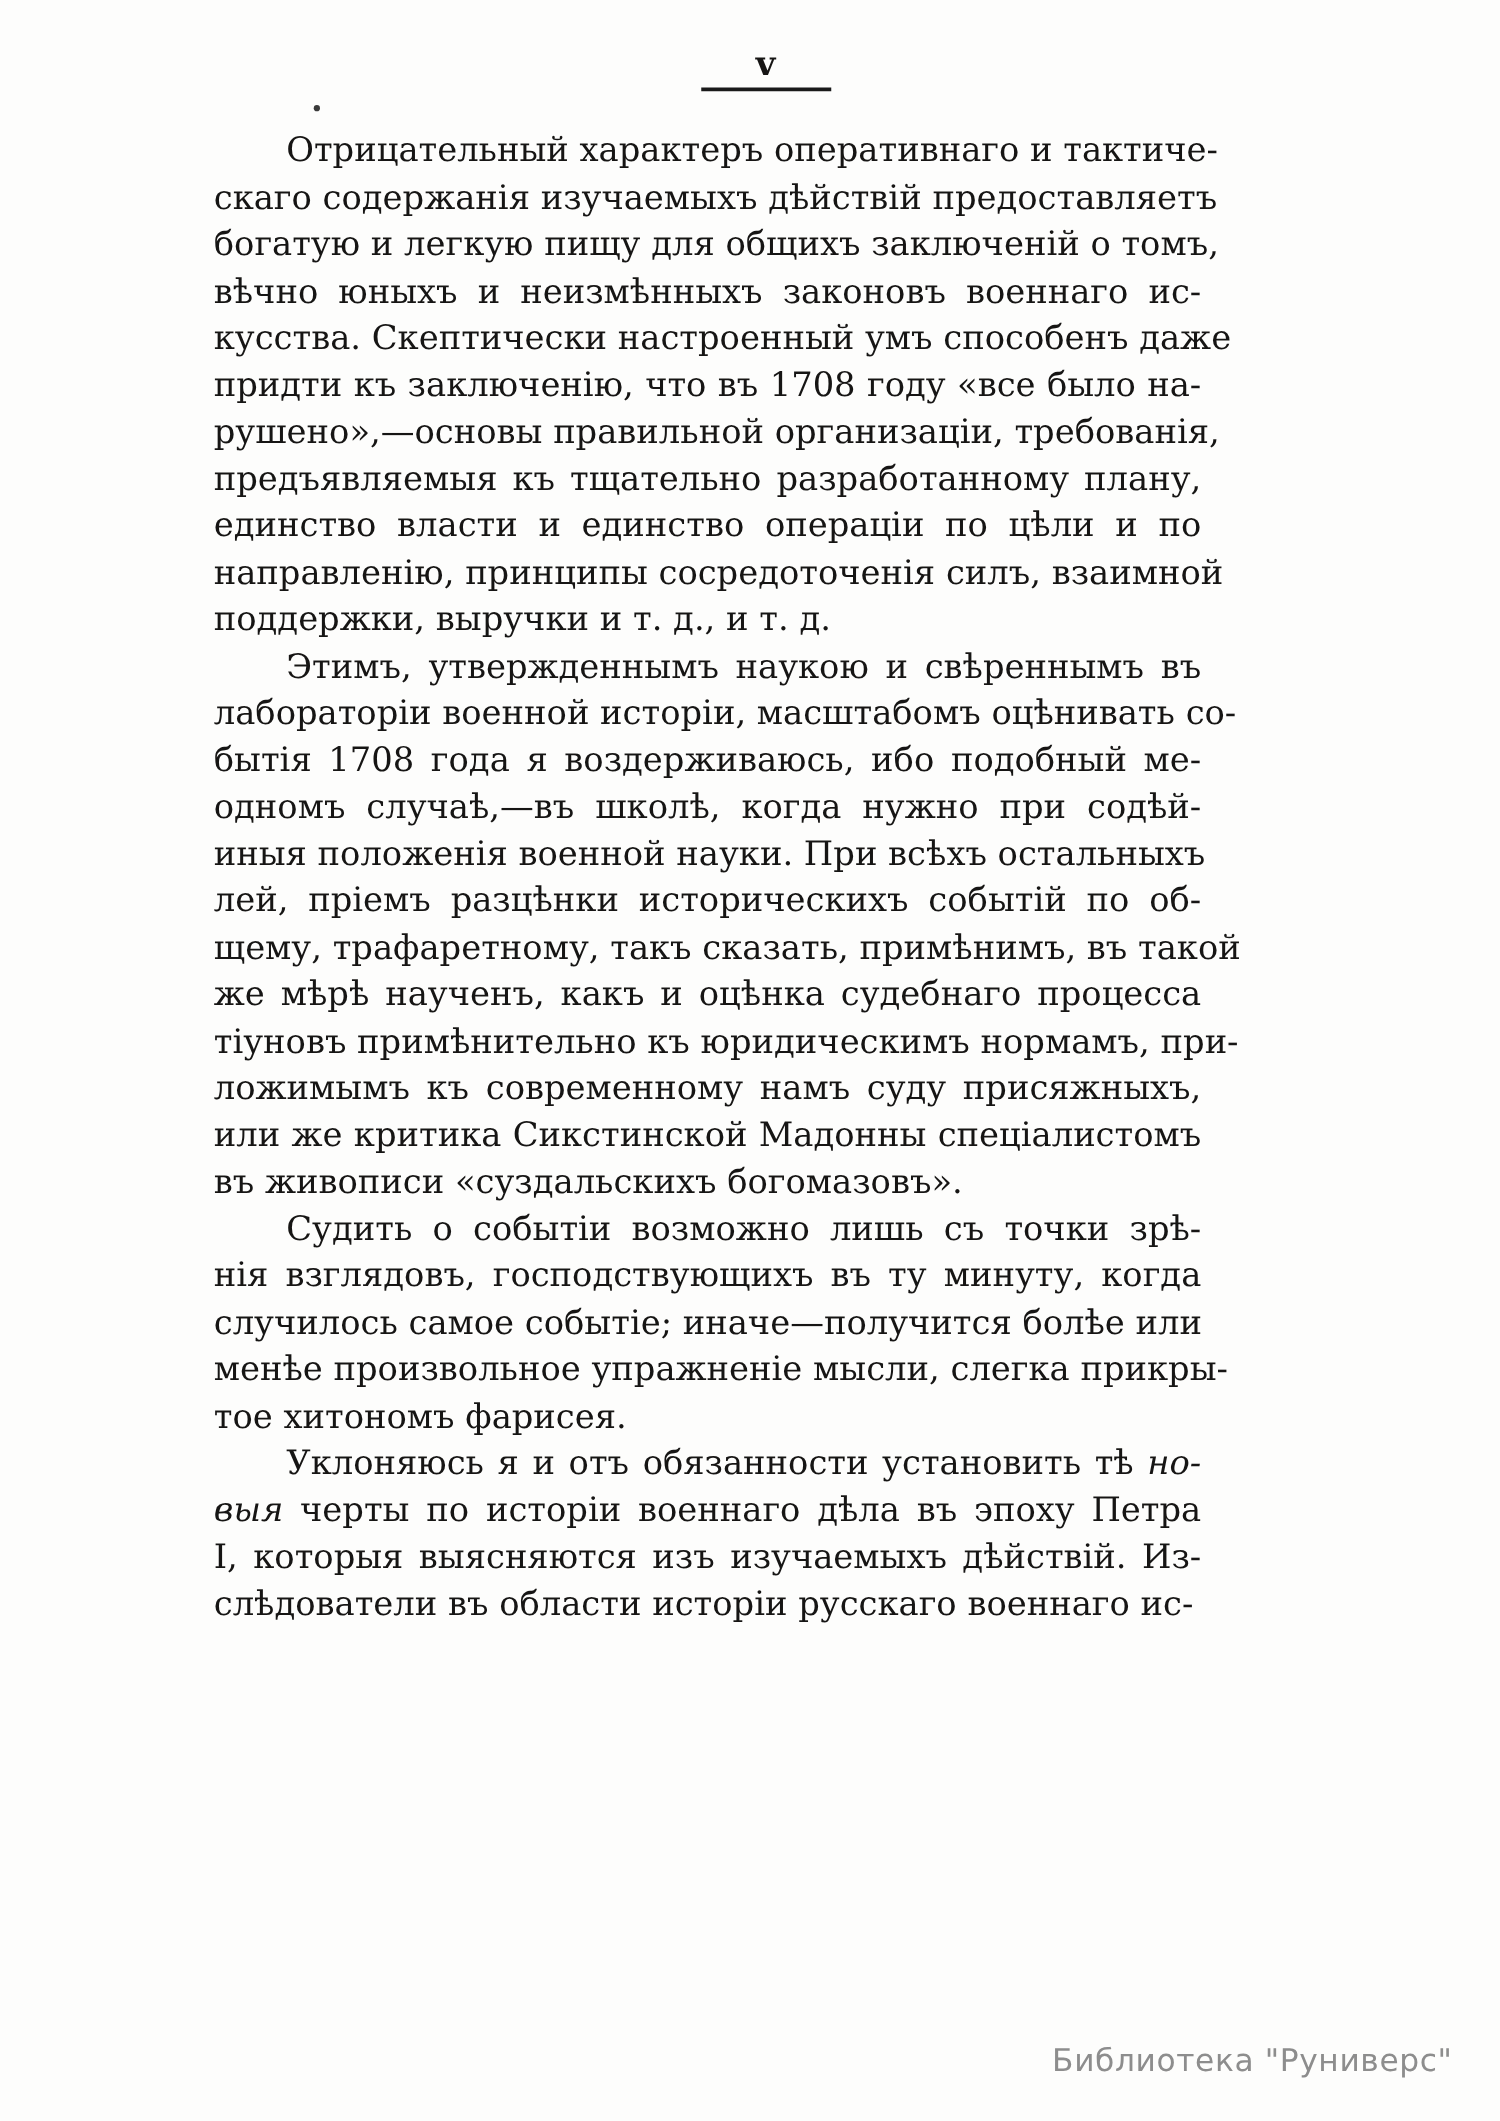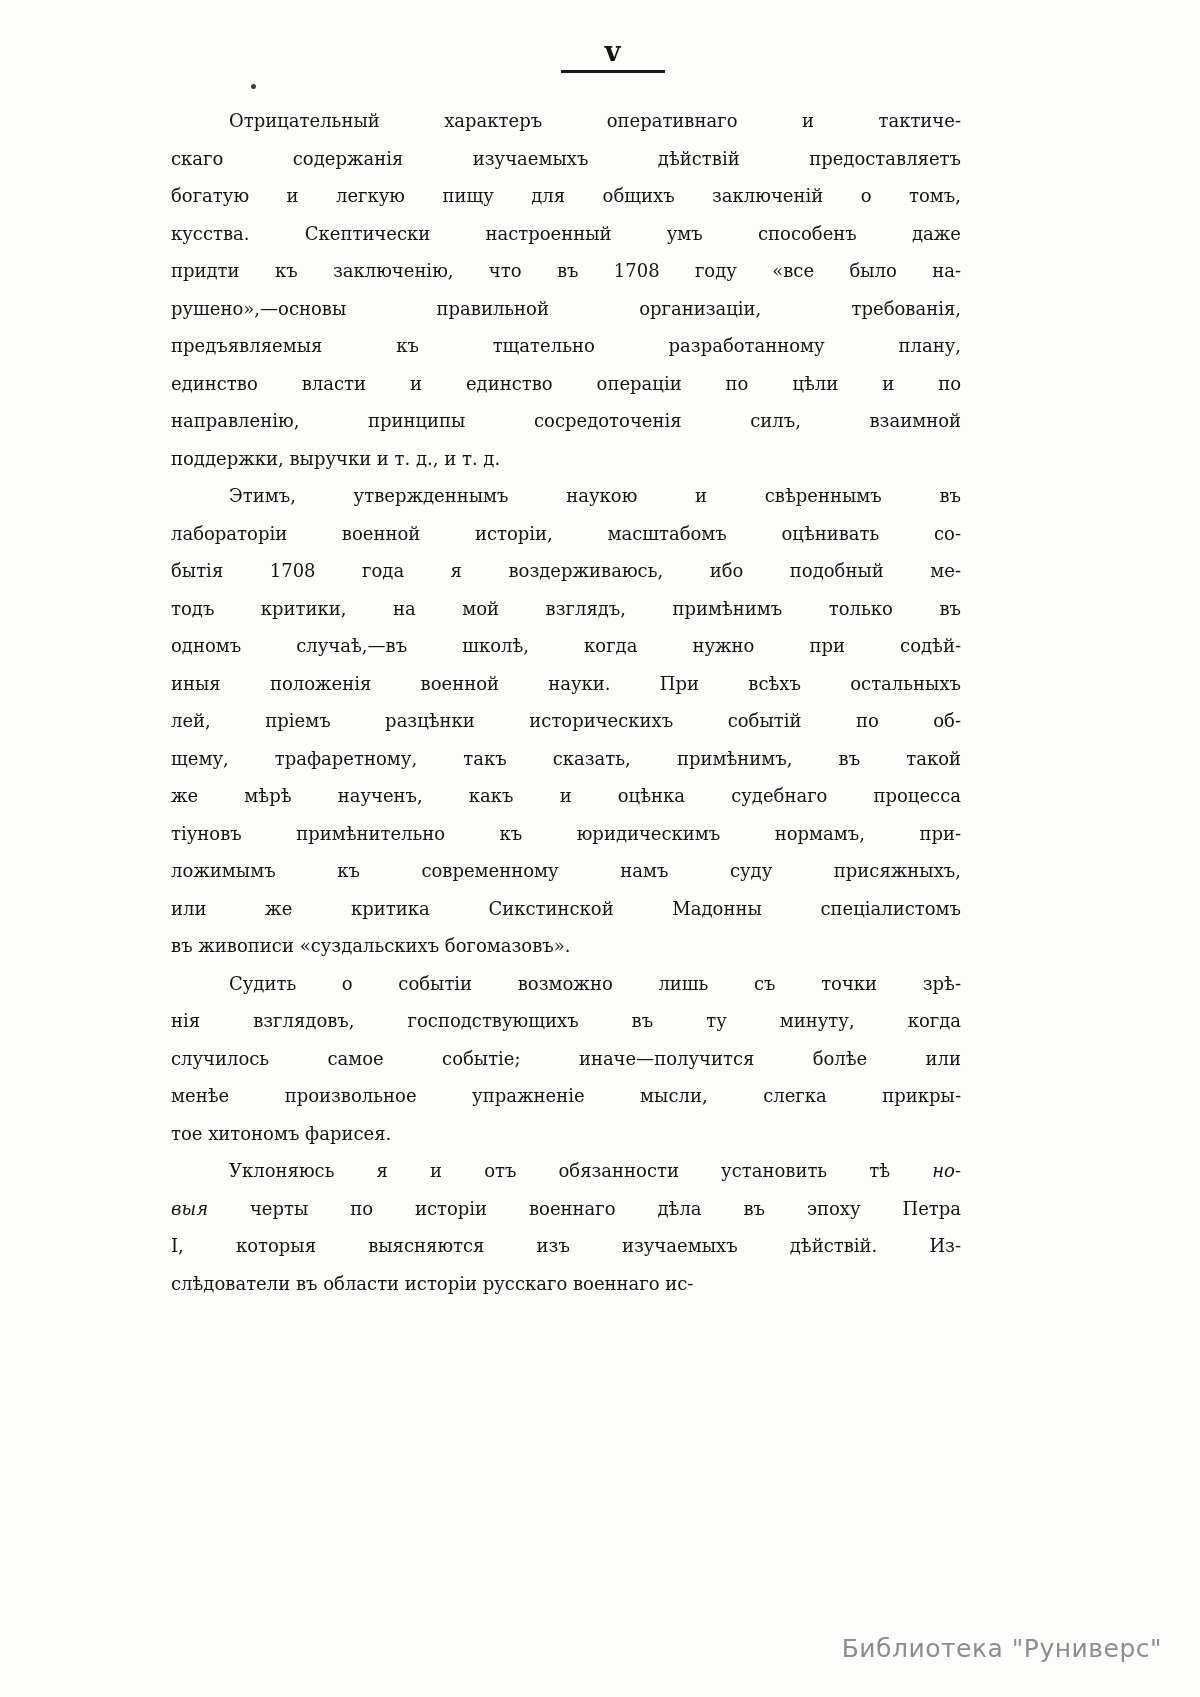--- a/index.html
+++ b/index.html
@@ -41,21 +41,21 @@
     width: 5px;
     height: 5px;
     border-radius: 50%;
     background: #3a3a3a;
   }
   .text-block {
     position: absolute;
     left: 171px;
     top: 102px;
     width: 790px;
-    font-size: 18px;
+    font-size: 27px;
     line-height: 37.5px;
   }
   .para {
     margin: 0;
   }
   .line {
     text-align: justify;
     text-align-last: justify;
     white-space: nowrap;
     height: 37.5px;
@@ -88,33 +88,33 @@
     <span class="page-num">v</span>
   </div>
 
   <span class="speck"></span>
 
   <div class="text-block" id="text-block">
       <div class="para">
         <div class="line first">Отрицательный характеръ оперативнаго и тактиче-</div>
         <div class="line">скаго содержанія изучаемыхъ дѣйствій предоставляетъ</div>
         <div class="line">богатую и легкую пищу для общихъ заключеній о томъ,</div>
+        <div class="line">вѣчно юныхъ и неизмѣнныхъ законовъ военнаго ис-</div>
         <div class="line">кусства. Скептически настроенный умъ способенъ даже</div>
         <div class="line">придти къ заключенію, что въ 1708 году «все было на-</div>
         <div class="line">рушено»,—основы правильной организаціи, требованія,</div>
         <div class="line">предъявляемыя къ тщательно разработанному плану,</div>
         <div class="line">единство власти и единство операціи по цѣли и по</div>
         <div class="line">направленію, принципы сосредоточенія силъ, взаимной</div>
         <div class="line last">поддержки, выручки и т. д., и т. д.</div>
       </div>
       <div class="para">
         <div class="line first">Этимъ, утвержденнымъ наукою и свѣреннымъ въ</div>
         <div class="line">лабораторіи военной исторіи, масштабомъ оцѣнивать со-</div>
         <div class="line">бытія 1708 года я воздерживаюсь, ибо подобный ме-</div>
-        <div class="line">тодъ критики, на мой взглядъ, примѣнимъ только въ</div>
         <div class="line">одномъ случаѣ,—въ школѣ, когда нужно при содѣй-</div>
         <div class="line">иныя положенія военной науки. При всѣхъ остальныхъ</div>
         <div class="line">лей, пріемъ разцѣнки историческихъ событій по об-</div>
         <div class="line">щему, трафаретному, такъ сказать, примѣнимъ, въ такой</div>
         <div class="line">же мѣрѣ наученъ, какъ и оцѣнка судебнаго процесса</div>
         <div class="line">тіуновъ примѣнительно къ юридическимъ нормамъ, при-</div>
         <div class="line">ложимымъ къ современному намъ суду присяжныхъ,</div>
         <div class="line">или же критика Сикстинской Мадонны спеціалистомъ</div>
         <div class="line last">въ живописи «суздальскихъ богомазовъ».</div>
       </div>

